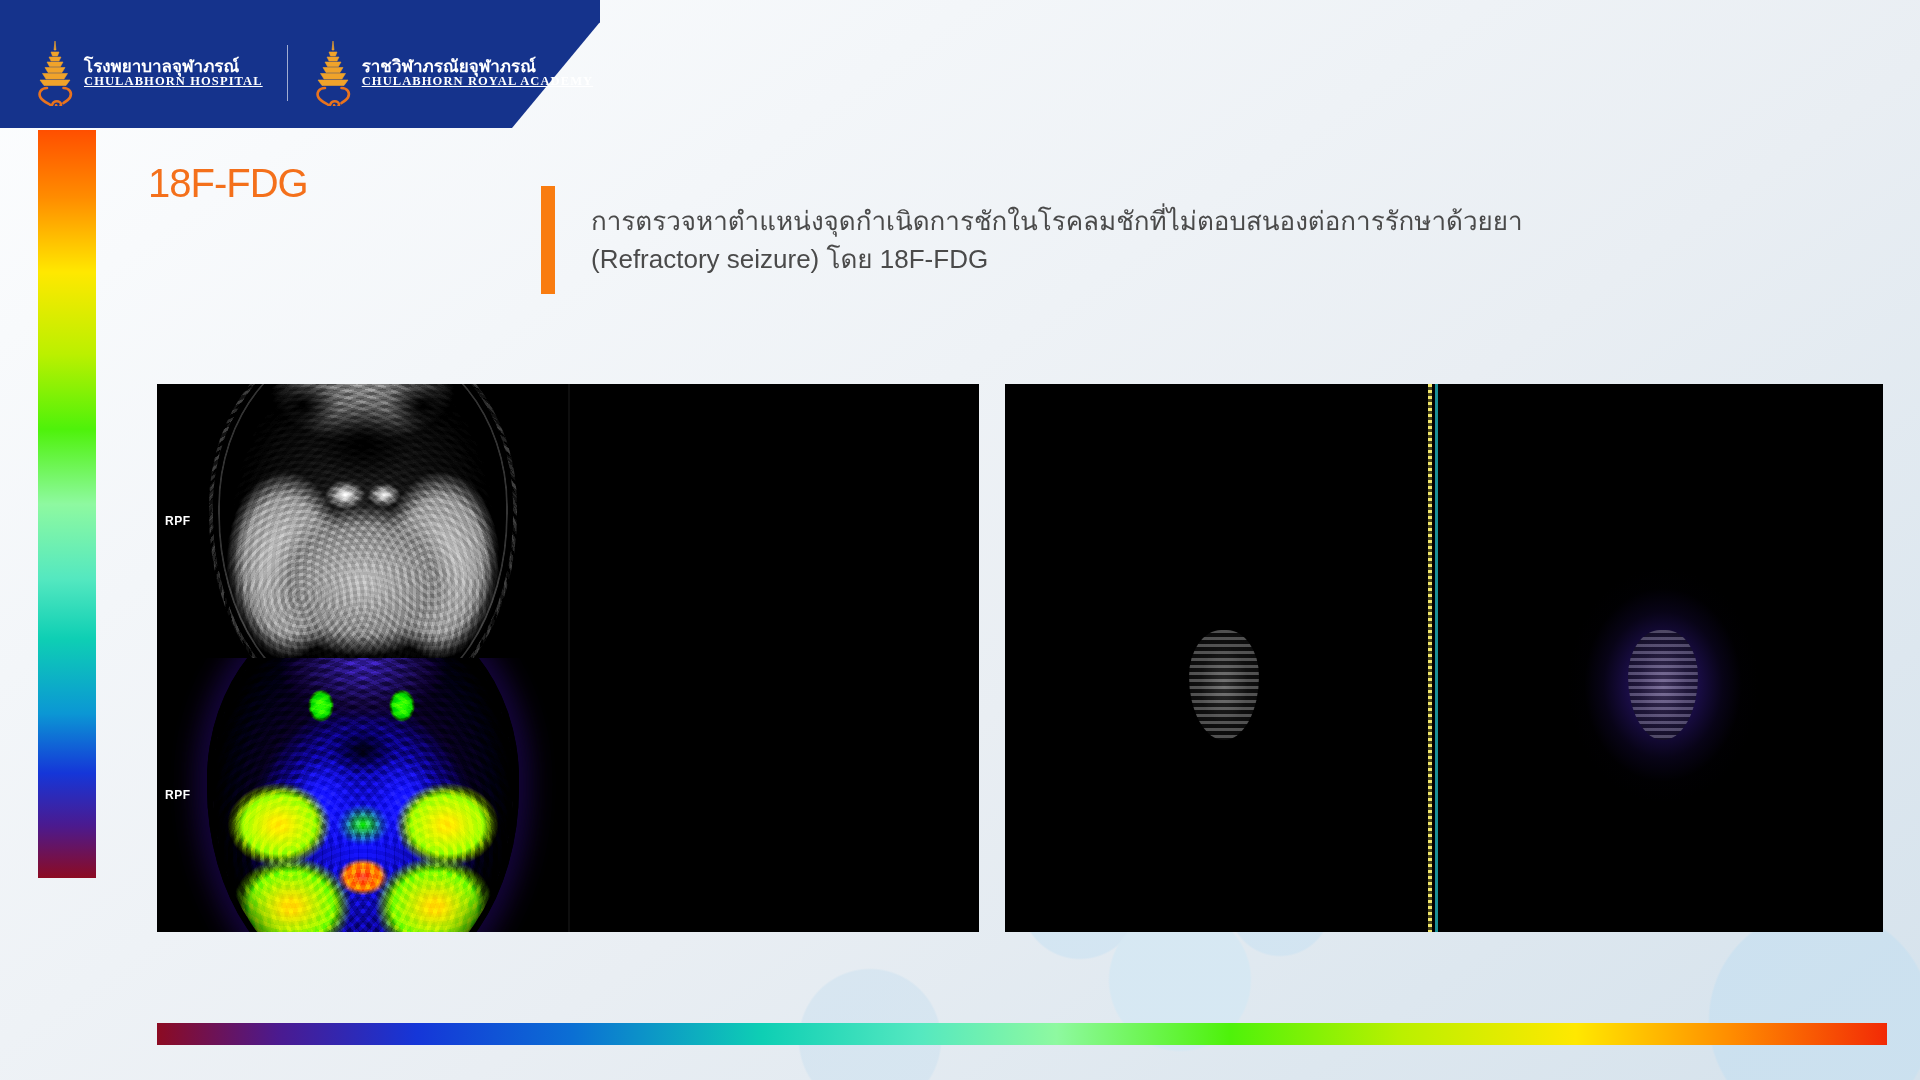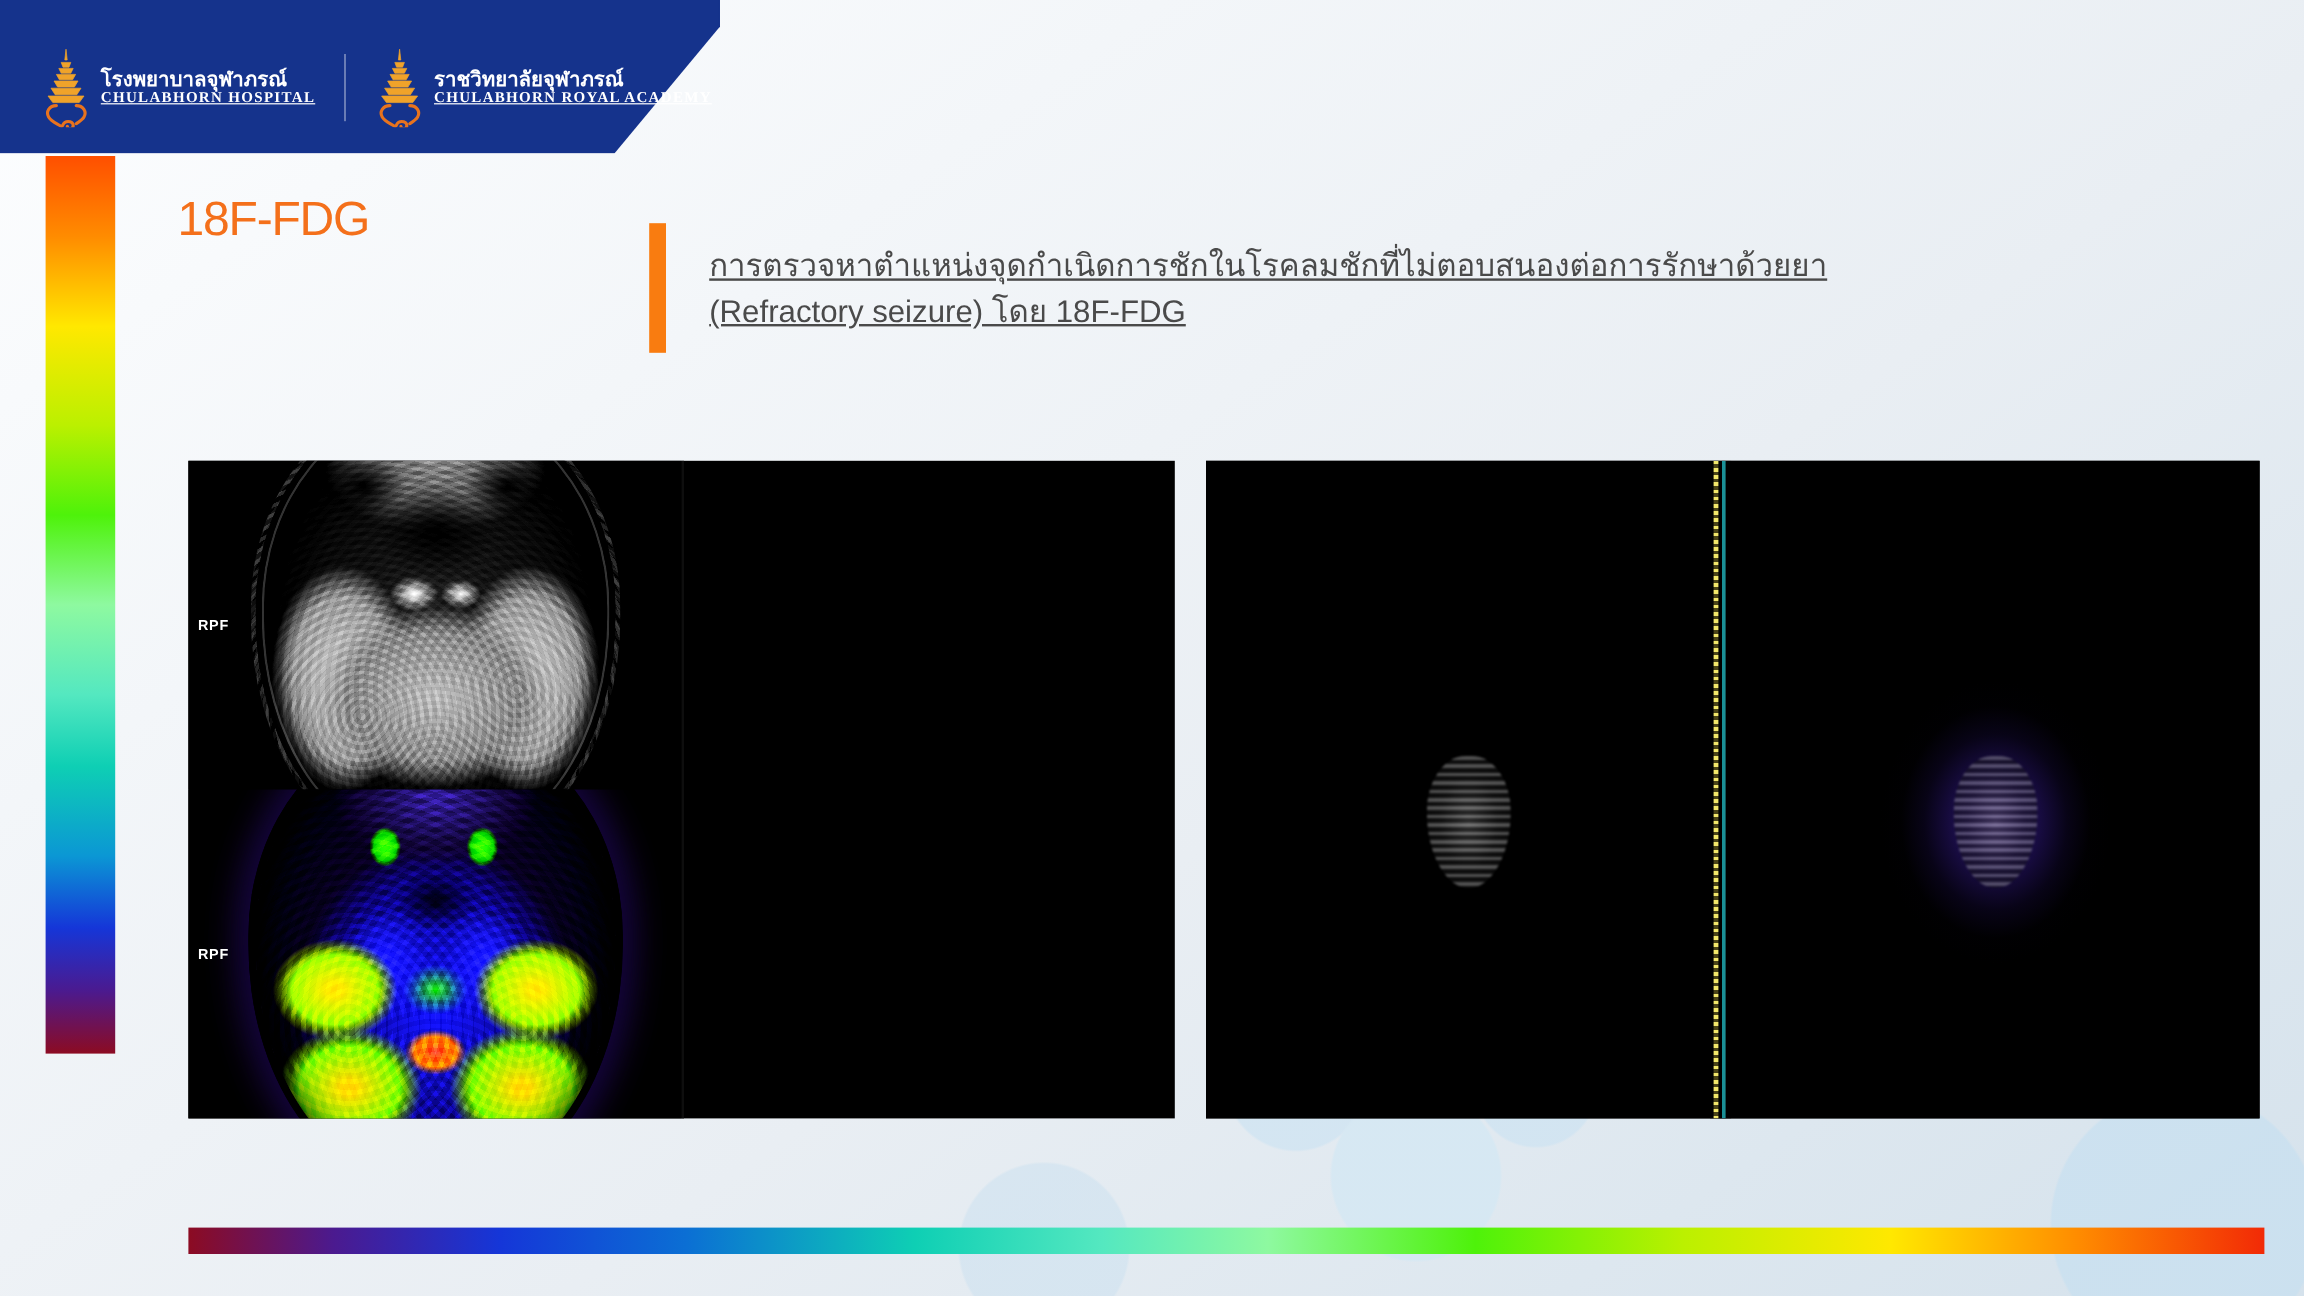--- a/index.html
+++ b/index.html
@@ -128,21 +128,21 @@
   }
   .sub-text {
     position: absolute;
     left: 591px; top: 203px;
     width: 1180px;
     color: #4a4a4a;
     font-size: 26px;
     line-height: 1.45;
     z-index: 6;
   }
-  .sub-text div { white-space: nowrap; text-decoration: underline; }
+  .sub-text div { white-space: nowrap; }
 
   
   .scan-group {
     position: absolute;
     top: 384px;
     height: 548px;
     background: #000;
     display: flex;
     z-index: 4;
   }
@@ -394,21 +394,21 @@
           <path d="M13 48 c-6 0 -9 5 -6.5 9.5 c2 3.5 7 5.5 10 7.5
                    c0.8 0.5 1.5 0.3 1.8 -0.6
                    c0.8 -2.3 2.5 -3.2 4.5 -3.2
                    c2.3 0 4.2 1.4 4.2 3.4
                    c0 1.5 -1 2.7 -2.6 2.7
                    c-1.3 0 -2.3 -0.9 -2.3 -2.1" fill="none" stroke="#e8731e" stroke-width="2.6" stroke-linecap="round"></path>
           <path d="M29.5 48 c6 0 9 5 6.5 9.5 c-1.4 2.4 -4.2 4.1 -6.6 5.6" fill="none" stroke="#e8731e" stroke-width="2.6" stroke-linecap="round"></path>
         </svg>
       </span>
       <span class="logo-texts">
-        <span class="logo-thai">ราชวิทยาลัยจุฬาภรณ์</span>
+        <span class="logo-thai">ราชวิฬาภรณัยจุฬาภรณ์</span>
         <span class="logo-eng">CHULABHORN ROYAL ACADEMY</span>
       </span>
     </div>
 
   </div>
 
 
   <div class="colorbar-vert"></div>
 
   <div class="sub-code">18F-FDG</div>

